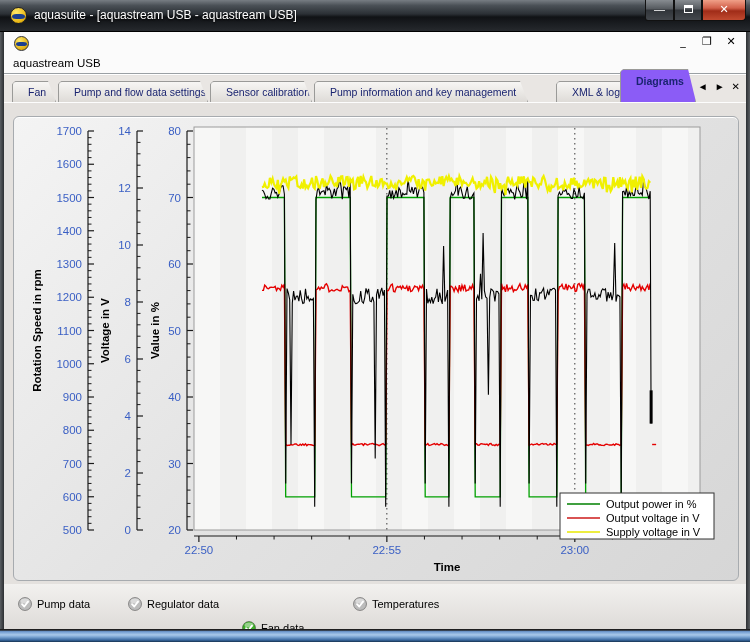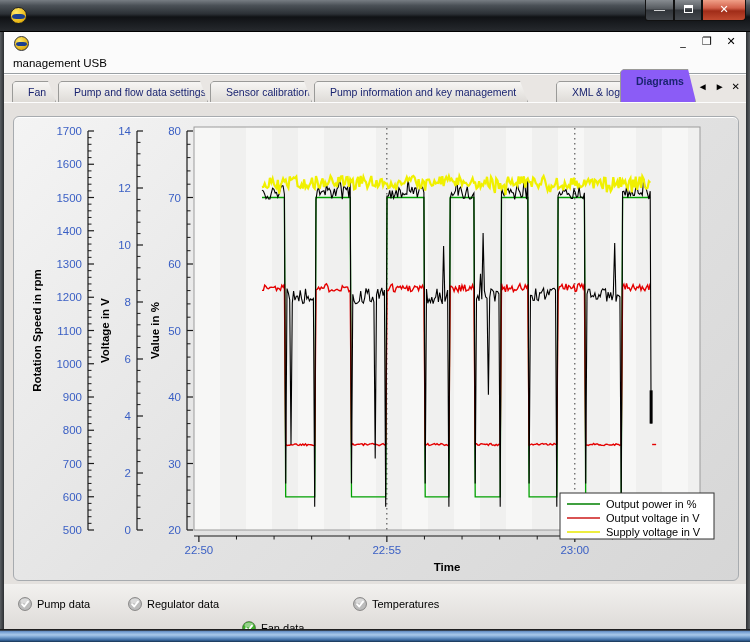--- a/index.html
+++ b/index.html
@@ -76,20 +76,21 @@
 </style>
 </head>
 <body>
 
 <div id="win">
 
   <div id="titlebar">
     <div id="app-icon">
         <div class="wave"></div>
       </div>
+    <div id="title-text">aquasuite - [aquastream USB - aquastream USB]</div>
     <div class="winbtn" id="btn-min"><span>—</span></div>
     <div class="winbtn" id="btn-max"><span></span></div>
     <div class="winbtn" id="btn-close"><span>✕</span></div>
   </div>
 
   <div id="frame-left"></div>
   <div id="frame-right"></div>
 
   <div id="client">
 
@@ -98,21 +99,21 @@
           <div class="wave"></div>
         </div>
       <div id="mdi-controls">
           <div class="g">_</div>
           <div class="g">❐</div>
           <div class="g">✕</div>
         </div>
     </div>
 
     <div id="subtitle-row">
-      <div id="subtitle-text">management USB</div>
+      <div id="subtitle-text">aquastream USB</div>
     </div>
 
     <div id="tabstrip">
       <div id="tabs-holder"></div>
       <div class="tab" style="left: 8px; width: 44px;">Fan</div>
         <div class="tab" style="left: 54px; width: 150px;">Pump and flow data settings</div>
         <div class="tab" style="left: 206px; width: 102px;">Sensor calibration</div>
         <div class="tab" style="left: 310px; width: 214px;">Pump information and key management</div>
         <div class="tab" style="left: 552px; width: 88px;">XML &amp; log data</div>
         <div class="tab active" style="left: 616px; width: 76px;">Diagrams</div>

